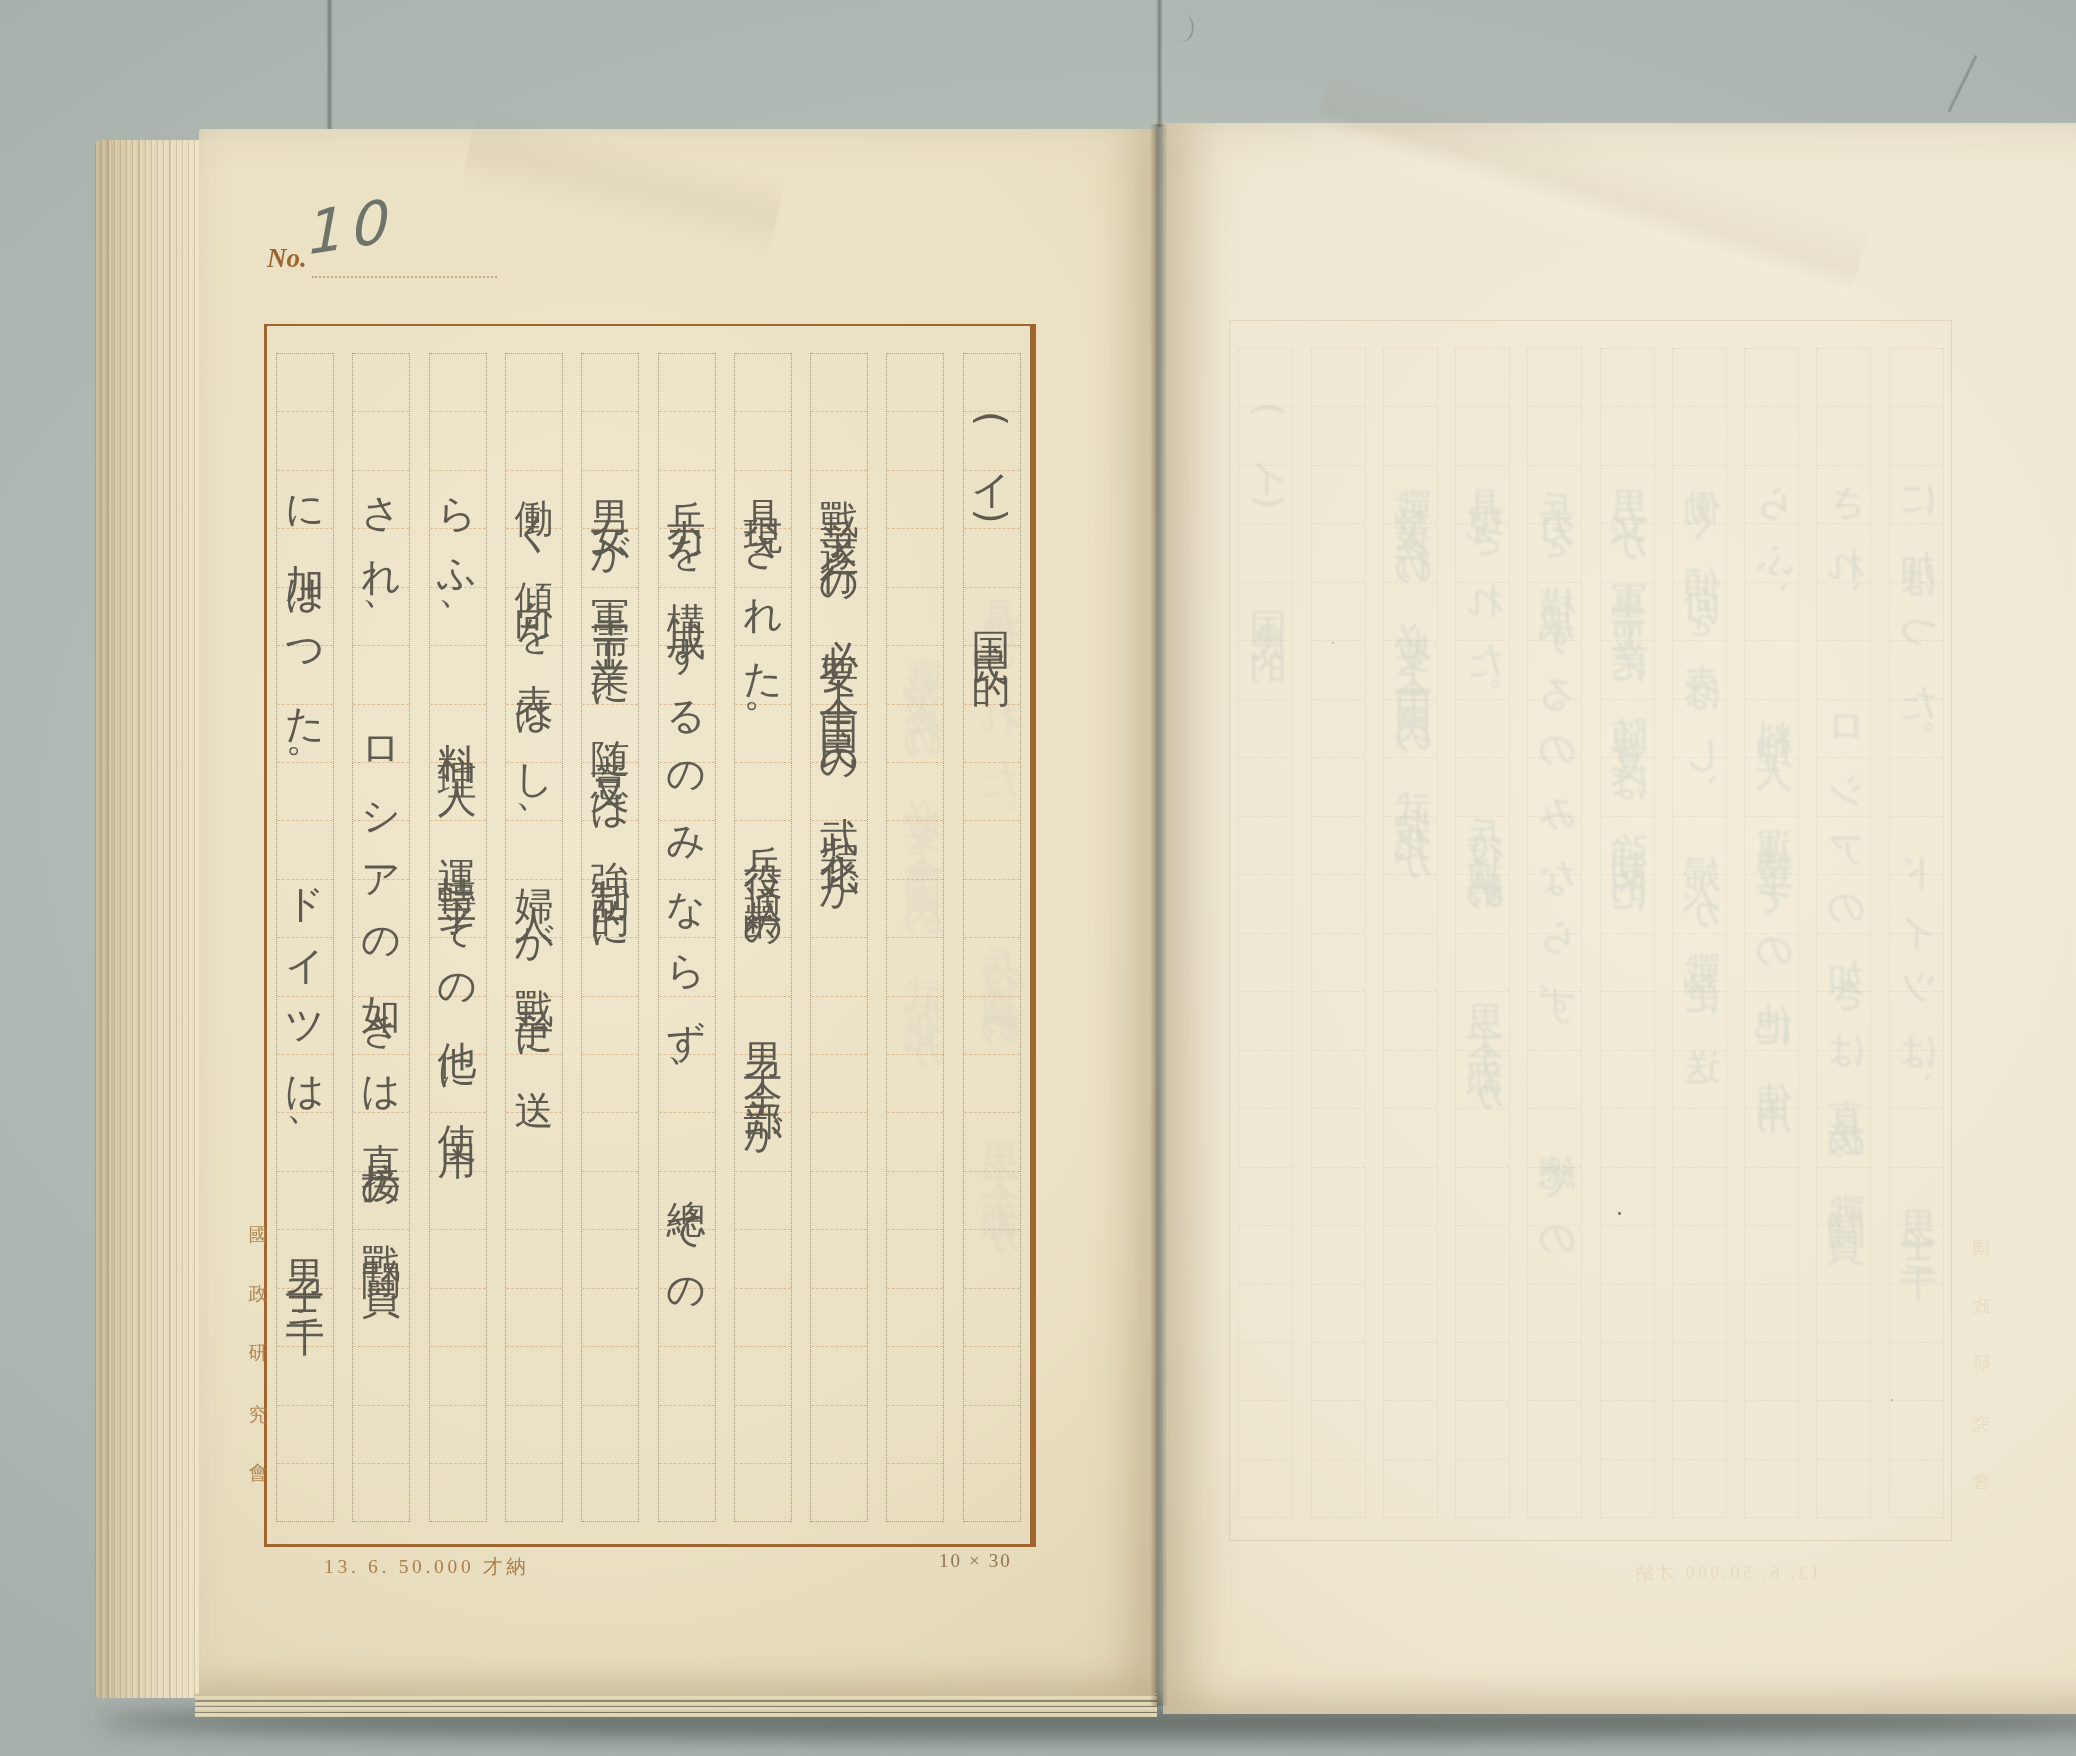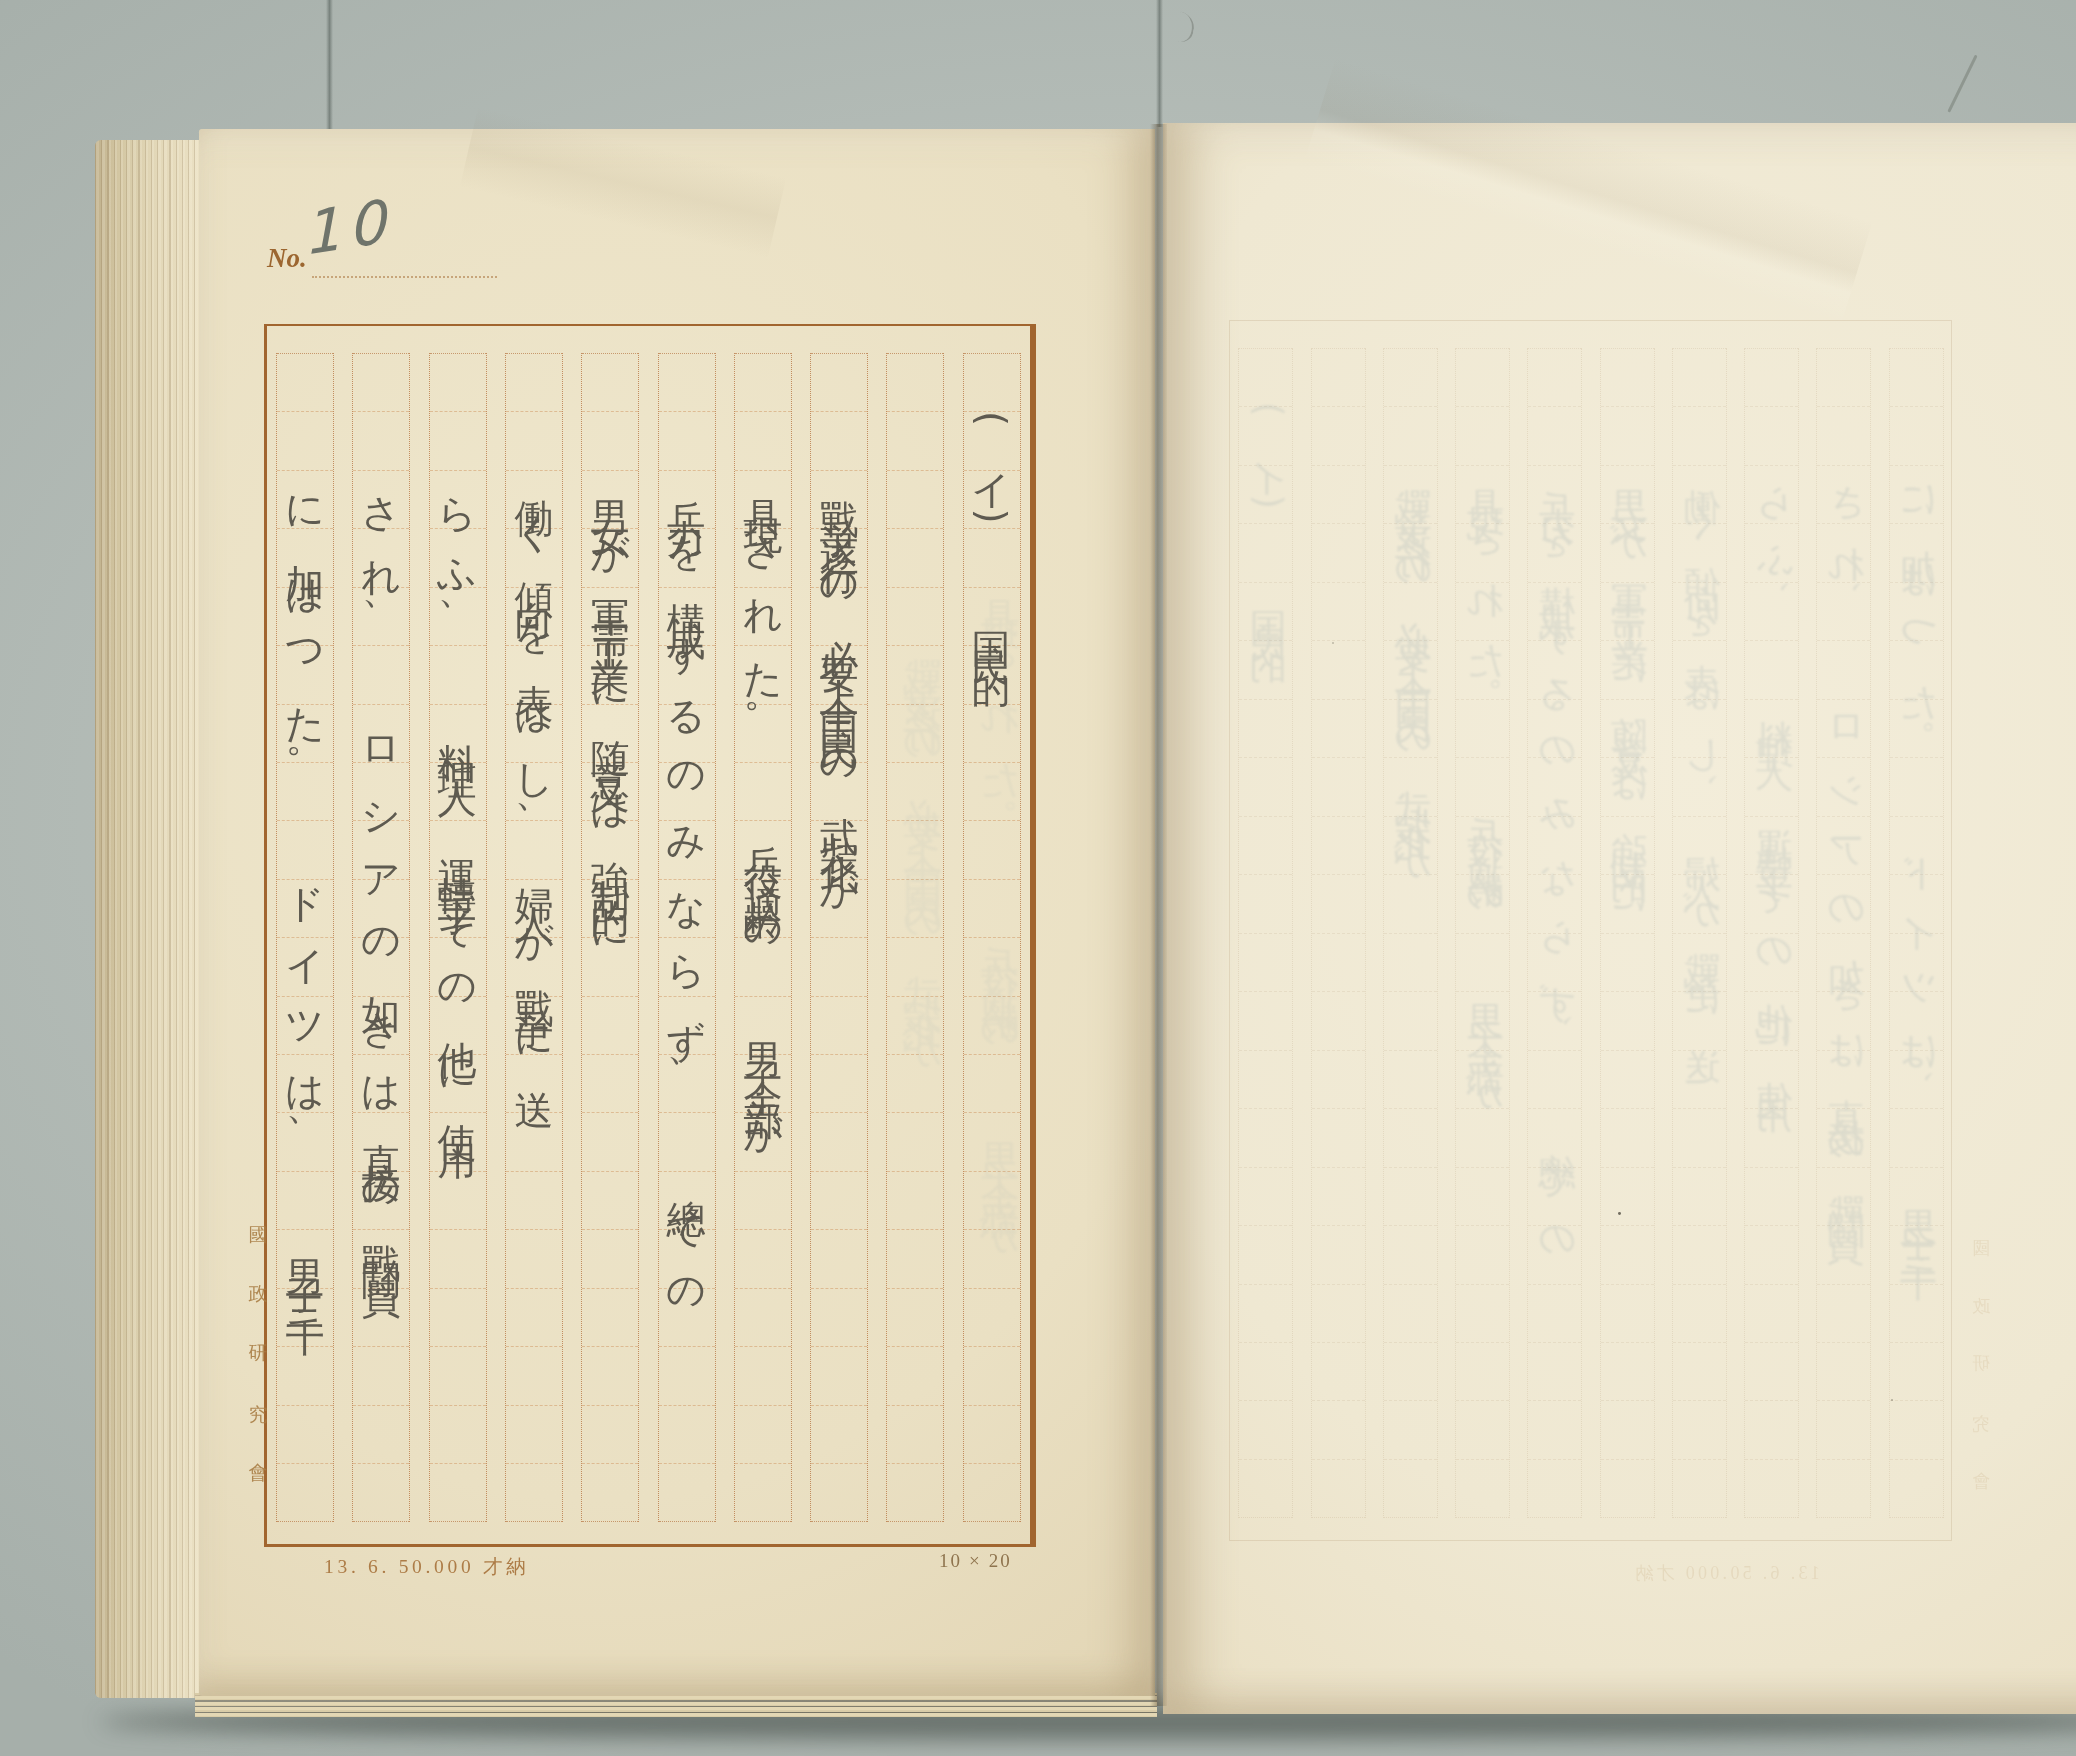--- a/index.html
+++ b/index.html
@@ -581,21 +581,21 @@
       <div class="vtext ghost" style="left: 1529px; top: 460px;">兵力を構成するのみならず、　總ての</div>
       <div class="vtext ghost" style="left: 1601px; top: 460px;">男女が軍需工業に随意又は強制的に</div>
       <div class="vtext ghost" style="left: 1674px; top: 460px;">働く傾向を表はし、婦人が戰爭に送</div>
       <div class="vtext ghost" style="left: 1746px; top: 460px;">らふ、　料理人、運轉手その他に使用</div>
       <div class="vtext ghost" style="left: 1818px; top: 460px;">され、　ロシアの如きは直接の戰闘員</div>
       <div class="vtext ghost" style="left: 1890px; top: 460px;">に加はつた。　ドイツは、　男子三千</div>
     </div>
 
   <div class="abs publisher">國政研究會</div>
   <div class="abs imprint-left">13. 6. 50.000 才納</div>
-  <div class="abs imprint-right">10 × 20</div>
+  <div class="abs imprint-right">10 × 30</div>
   <div class="abs r-imprint">13. 6. 50.000 才納</div>
   <div class="abs r-publisher">國政研究會</div>
 
   <div class="abs corner-mark"></div>
   <div class="abs gutter-mark"></div>
   <div class="abs speck" style="left:1618px;top:1212px;width:2.9px;height:2.9px;"></div>
   <div class="abs speck" style="left:1891px;top:1399px;width:2.1px;height:2.1px;opacity:.5;"></div>
   <div class="abs speck" style="left:1332px;top:642px;width:2.1px;height:2.1px;opacity:.4;"></div>
 
 </div>

